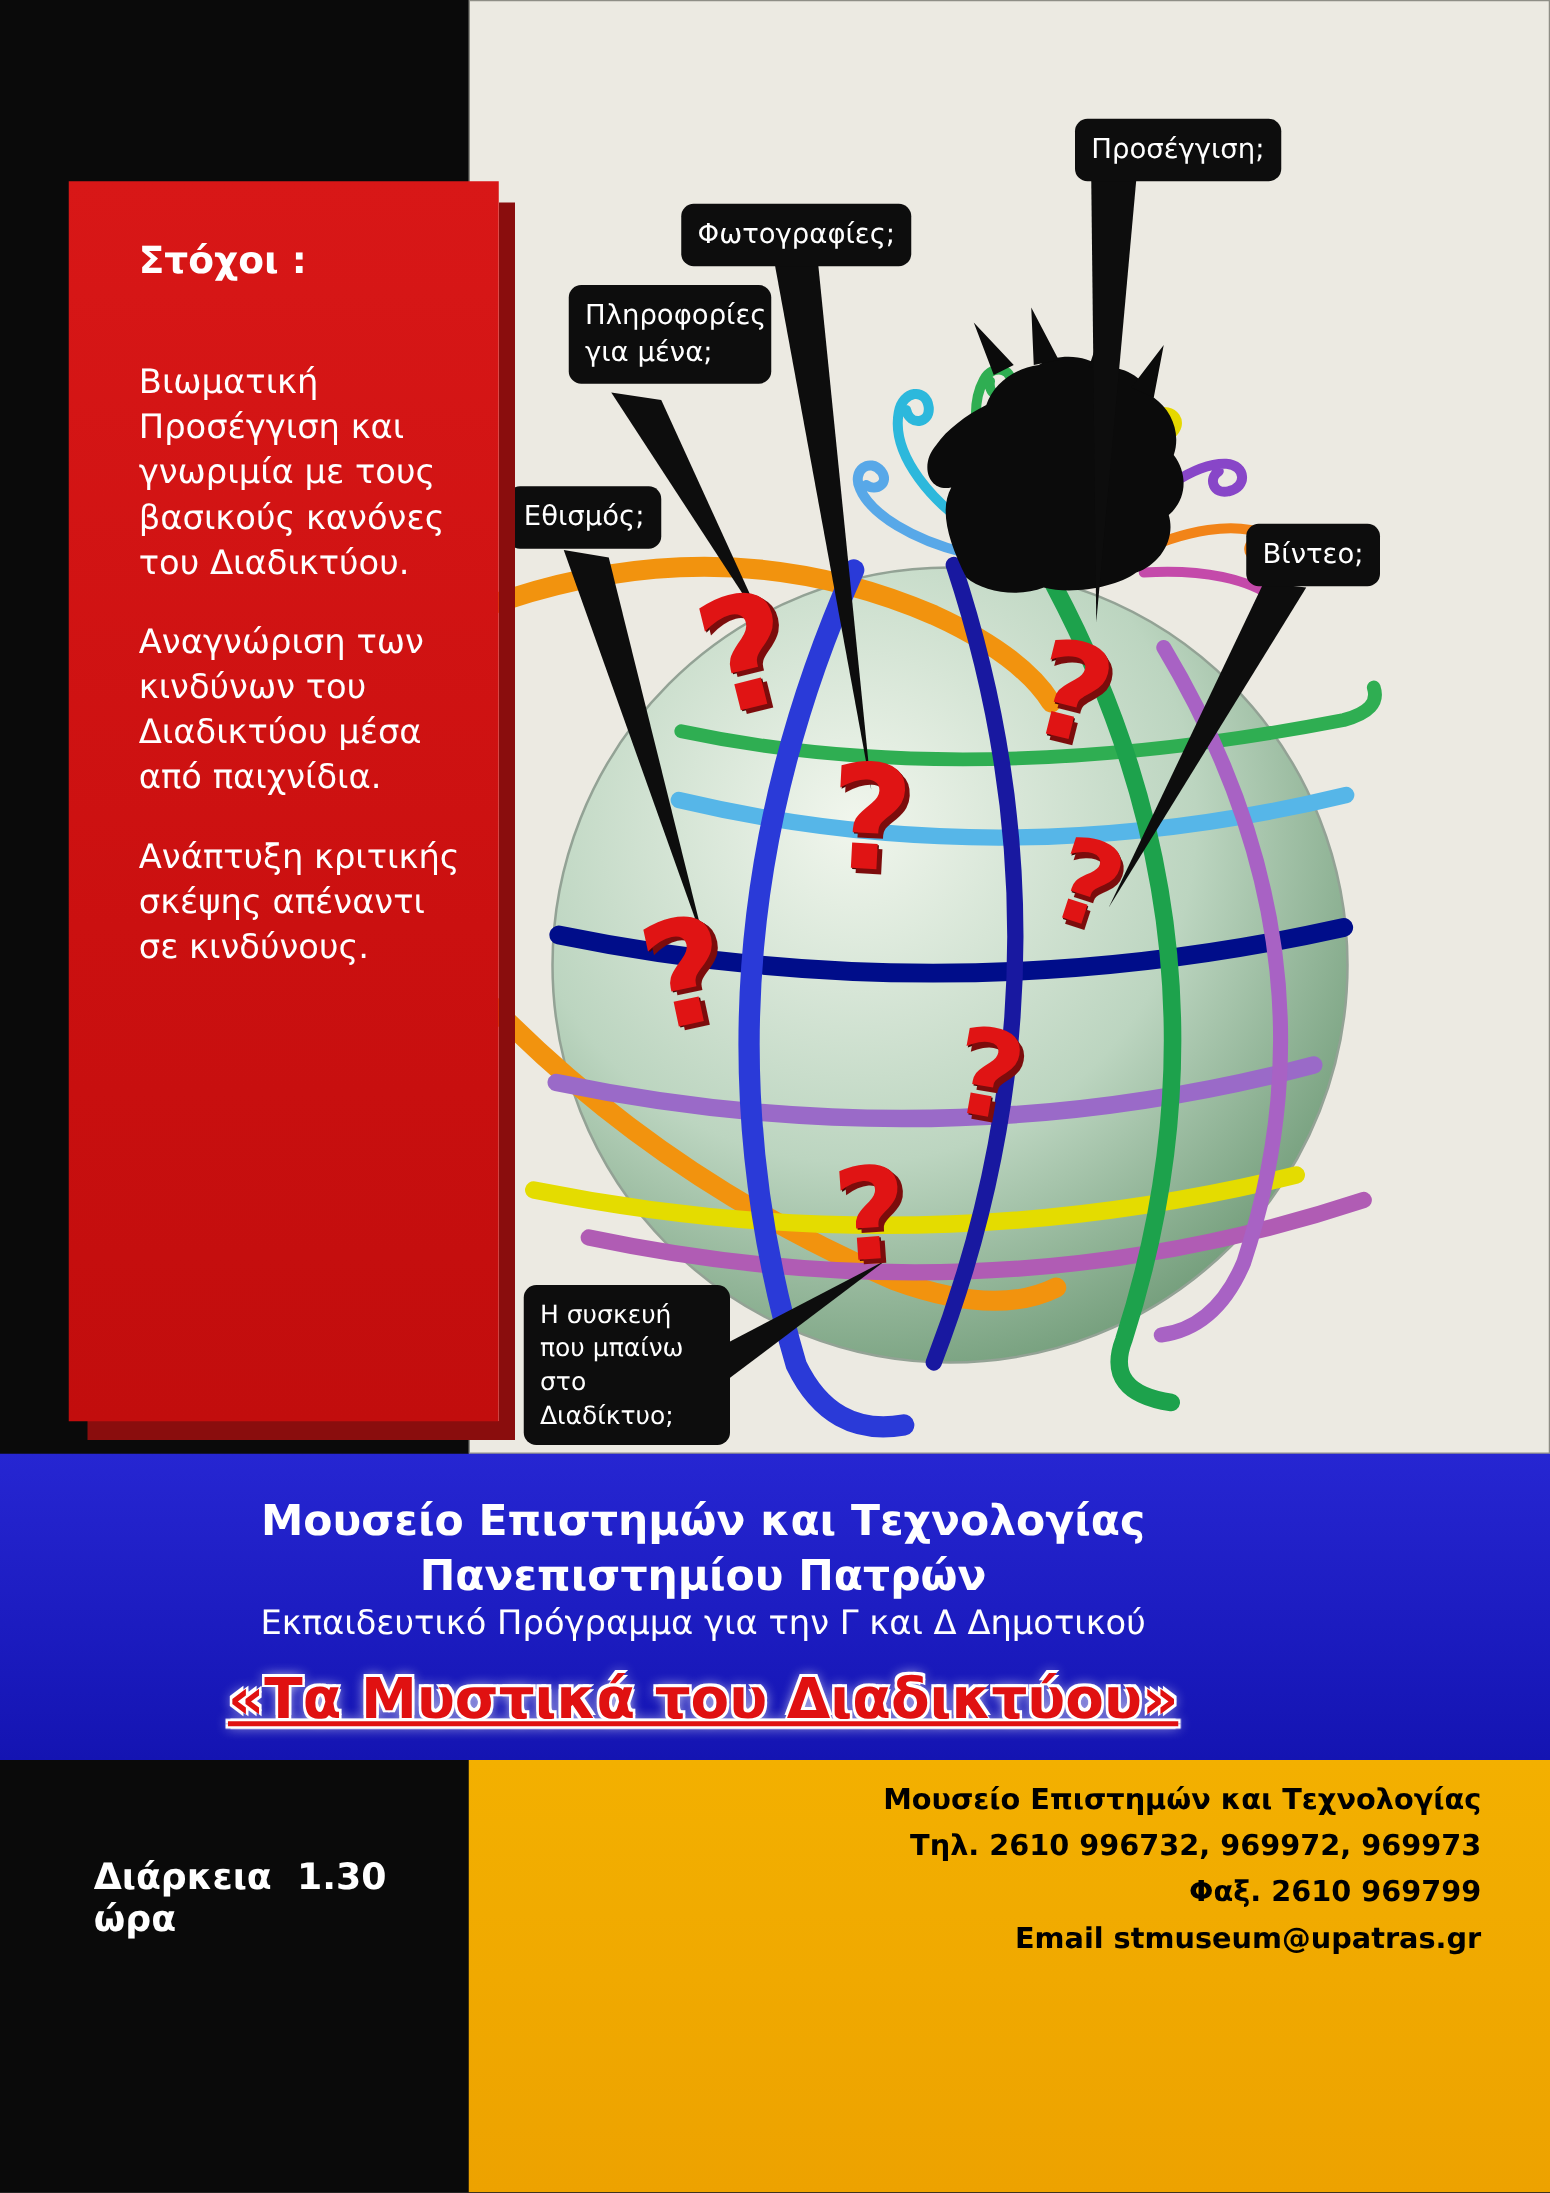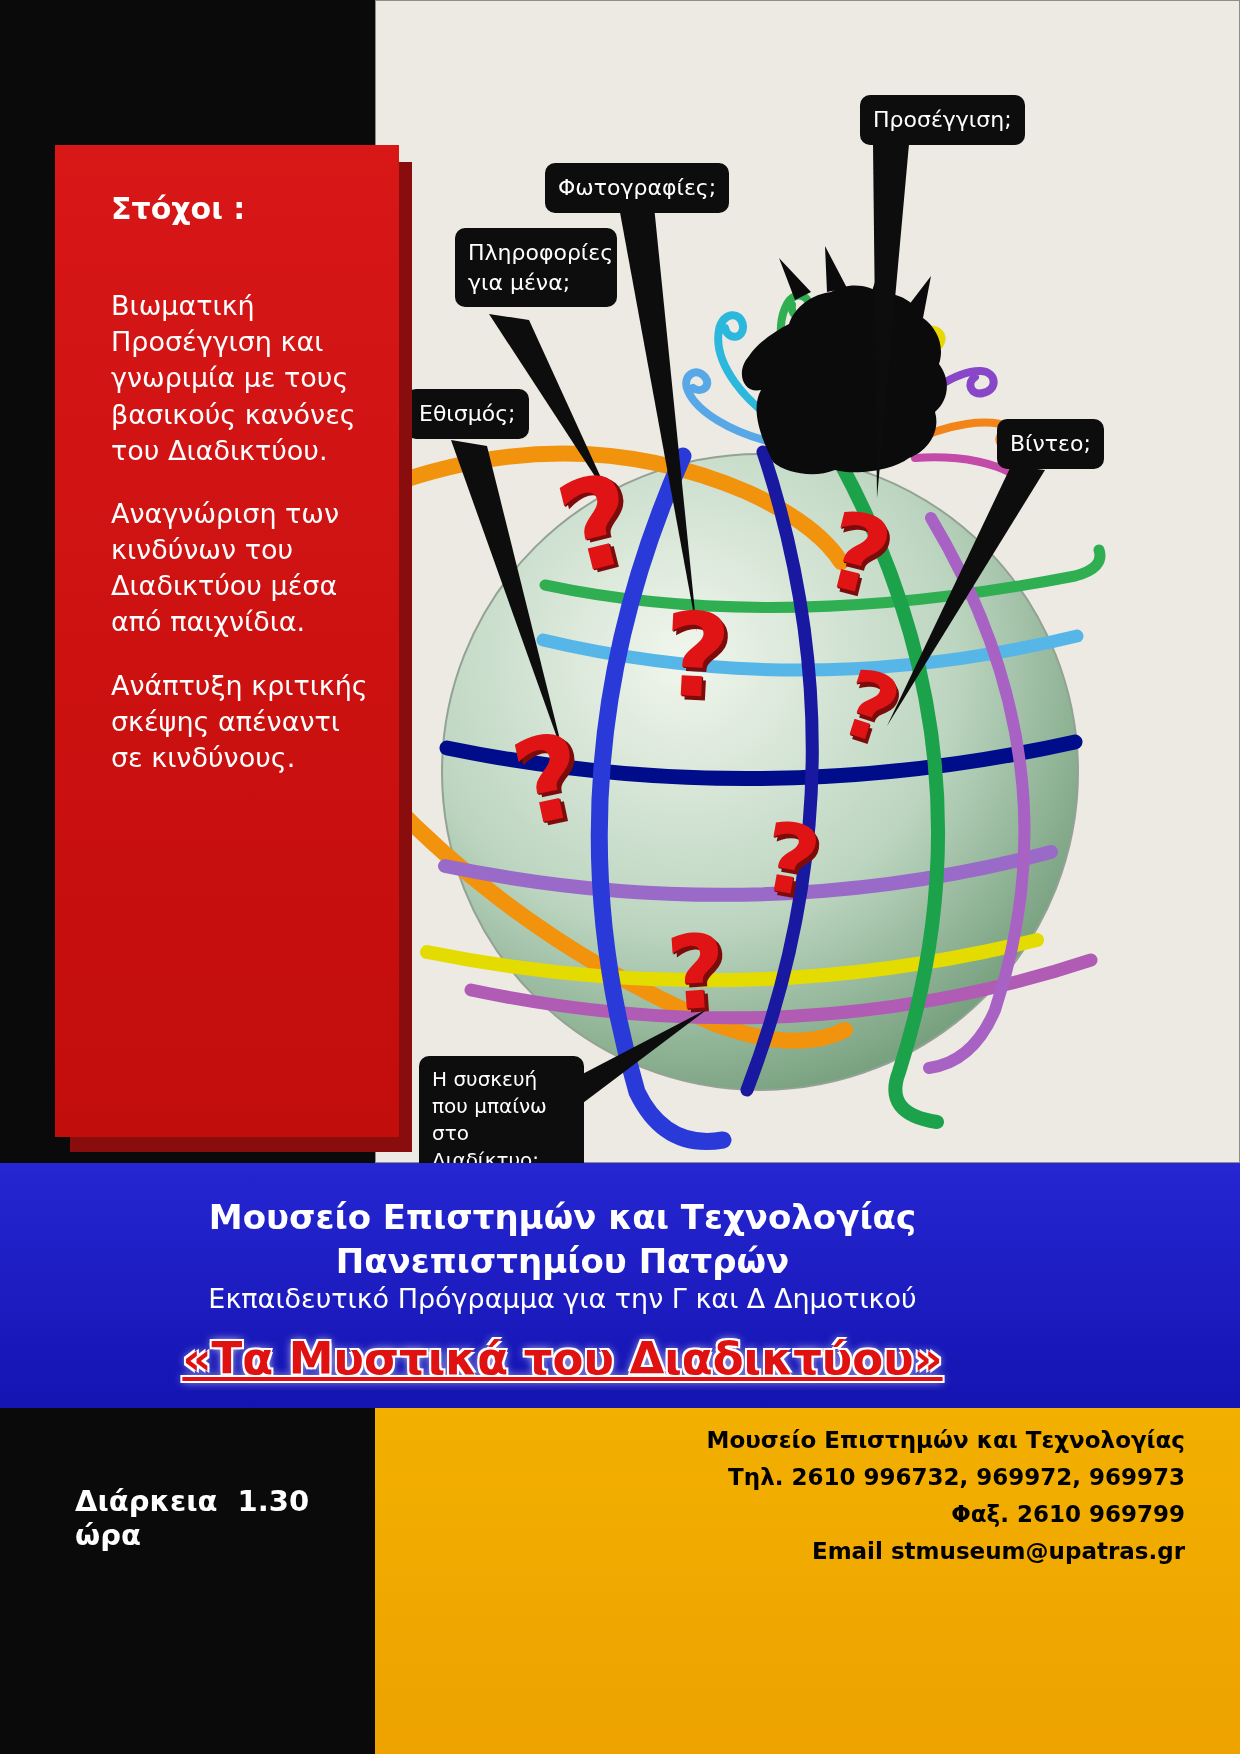--- a/index.html
+++ b/index.html
@@ -32,21 +32,21 @@
   .callout {
     position:absolute; background:#0d0d0d; color:#fff; border-radius:10px;
     padding:10px 13px; font-size:22px; line-height:1.35;
   }
   .nowrap { white-space:nowrap; }
   .co-info    { left:32px;  top:228px;  width:162px;margin-left:48px; }
   .co-photos  { left:170px; top:163px; }
   .co-harass  { left:485px; top:95px; }
   .co-addict  { left:31px;  top:389px; }
   .co-video   { left:622px; top:419px; }
-  .co-device  { left:44px;  top:1056px; width:165px; font-size:20px; }
+  .co-device  { left:44px;  top:1028px; width:165px; font-size:20px; }
 
   
   .goals-panel {
     position:absolute; left:55px; top:145px; width:344px; height:992px;
     background:linear-gradient(180deg,#d81717 0%,#cb1010 60%,#c20d0d 100%);
     color:#fff; padding:46px 28px 0 56px;
     box-shadow:14px 16px 0 -1px #8a0d0d;
   }
   .goals-heading { font-size:30px; font-weight:bold; margin-bottom:62px; }
   .goal { font-size:27px; line-height:1.34; margin-bottom:27px; }

